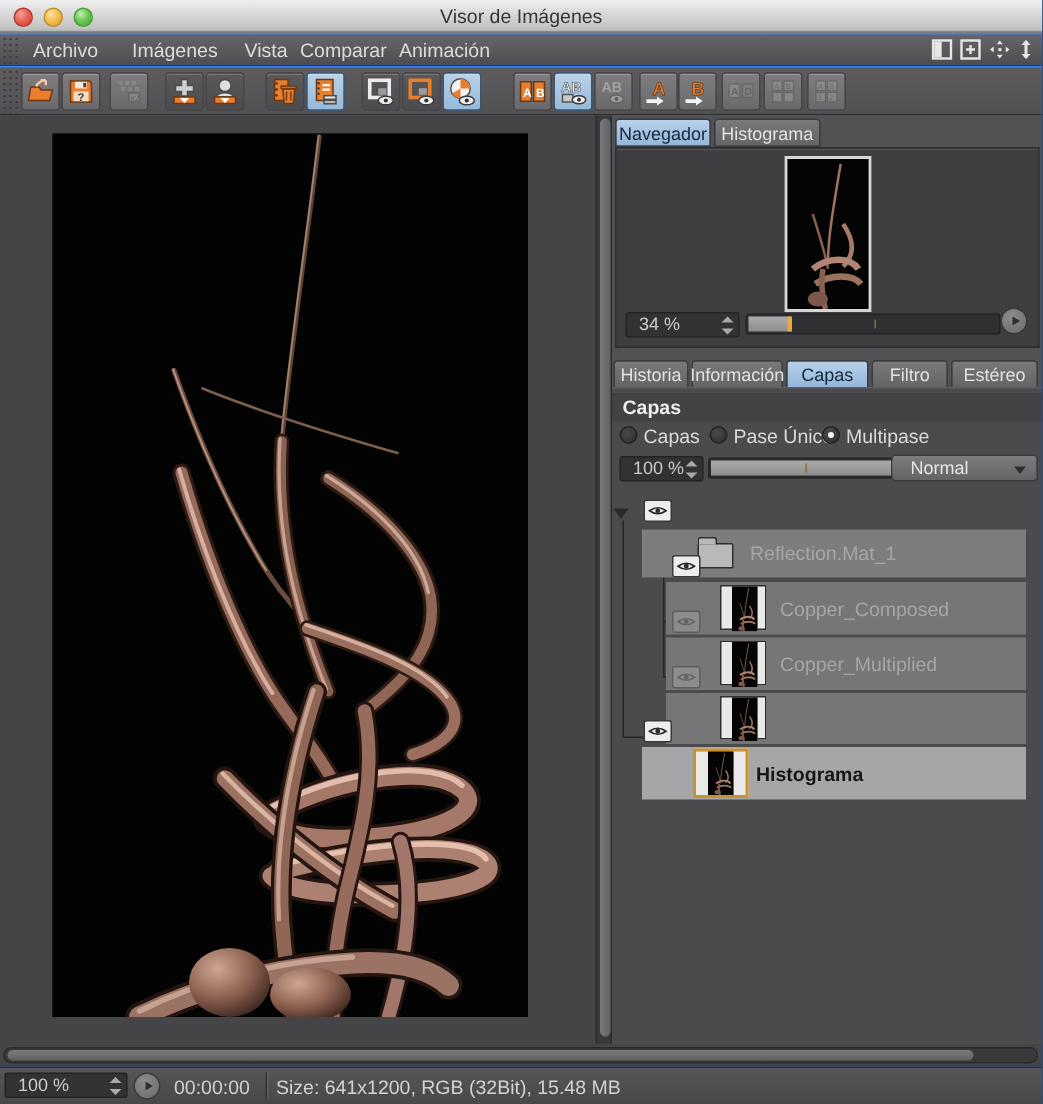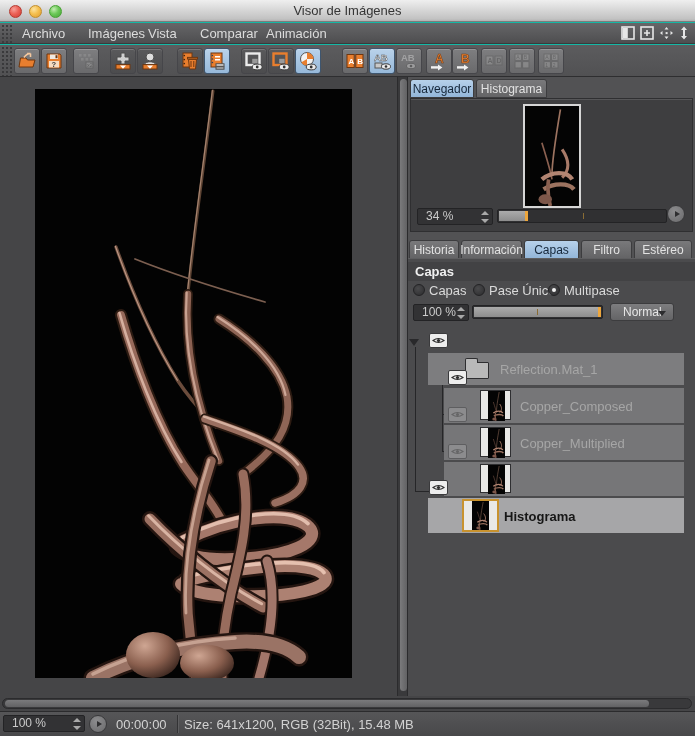--- a/index.html
+++ b/index.html
@@ -1,18 +1,18 @@
 <!DOCTYPE html>
 <html><head>
 <meta charset="utf-8">
 <style>
   html,body{margin:0;padding:0;background:#222;}
   *{box-sizing:border-box;}
   .win{position:relative;width:695px;height:736px;overflow:hidden;
-       font-family:"Liberation Sans",sans-serif;background:#14b8a6;
+       font-family:"Liberation Sans",sans-serif;background:#3b82f6;
        -webkit-font-smoothing:antialiased;}
   
   .titlebar{position:absolute;left:0;top:0;width:695px;height:22px;
     background:linear-gradient(#efefef,#d8d8d8 45%,#c2c2c2 90%,#b2b2b2);
     border-bottom:1px solid #7d7d7d;}
   .title{position:absolute;left:0;right:0;top:3px;text-align:center;
     font-size:13px;color:#353535;}
   .light{position:absolute;top:4.5px;width:13px;height:13px;border-radius:50%;}
   .light.red{left:9px;background:radial-gradient(circle at 35% 30%,#f6a099,#ec6257 45%,#ce3a30);border:1px solid #b53a31;}
   .light.yellow{left:29px;background:radial-gradient(circle at 35% 30%,#fce3a0,#f5c04f 45%,#dd9a2e);border:1px solid #c38f2e;}
@@ -128,21 +128,21 @@
     <span class="light red"></span>
     <span class="light yellow"></span>
     <span class="light green"></span>
     <div class="title">Visor de Imágenes</div>
   </div>
 
   <div class="menubar">
     <div class="grip"></div>
     <span class="menu-item" style="left:22px">Archivo</span>
     <span class="menu-item" style="left:88px">Imágenes</span>
-    <span class="menu-item" style="left:148px">Vista</span>
+    <span class="menu-item" style="left:163px">Vista</span>
     <span class="menu-item" style="left:200px">Comparar</span>
     <span class="menu-item" style="left:266px">Animación</span>
     <div class="mb-icons">
       <span>
           <svg width="15" height="14" viewBox="0 0 15 14">
             <rect x="1" y="1" width="12" height="12" fill="none" stroke="#e6e6e6" stroke-width="1.6"></rect>
             <rect x="1.8" y="1.8" width="5" height="10.4" fill="#e6e6e6"></rect>
           </svg>
         </span>
       <span>
@@ -458,21 +458,21 @@
 
       <div class="field" style="left:5px;top:45px;width:56px">
         <span>100 %</span>
         <span class="spin"></span>
       </div>
       <div class="slider" style="left:64px;top:46px;width:131px">
         <div class="sfill" style="right:1px;width:auto;left:1px"></div>
         <div class="stick" style="left:64px"></div>
         <div class="smark" style="right:1px"></div>
       </div>
-      <div class="dropdown" style="left:202px;top:44px;width:64px">Normal</div>
+      <div class="dropdown" style="left:186px;top:44px;width:98px">Normal</div>
 
       <div class="tri-exp" style="left:1px;top:80px"></div>
       <div class="tree" style="left:7px;top:88px;width:1px;height:144px"></div>
       <div class="tree" style="left:7px;top:232px;width:14px;height:1px"></div>
       <div class="tree" style="left:34px;top:102px;width:1px;height:91px"></div>
       <div class="tree" style="left:34px;top:118px;width:6px;height:1px"></div>
       <div class="tree" style="left:34px;top:155px;width:6px;height:1px"></div>
       <div class="tree" style="left:34px;top:192px;width:6px;height:1px"></div>
 
       <div class="lrow" style="left:20px;top:70px;width:256px;height:32px">

